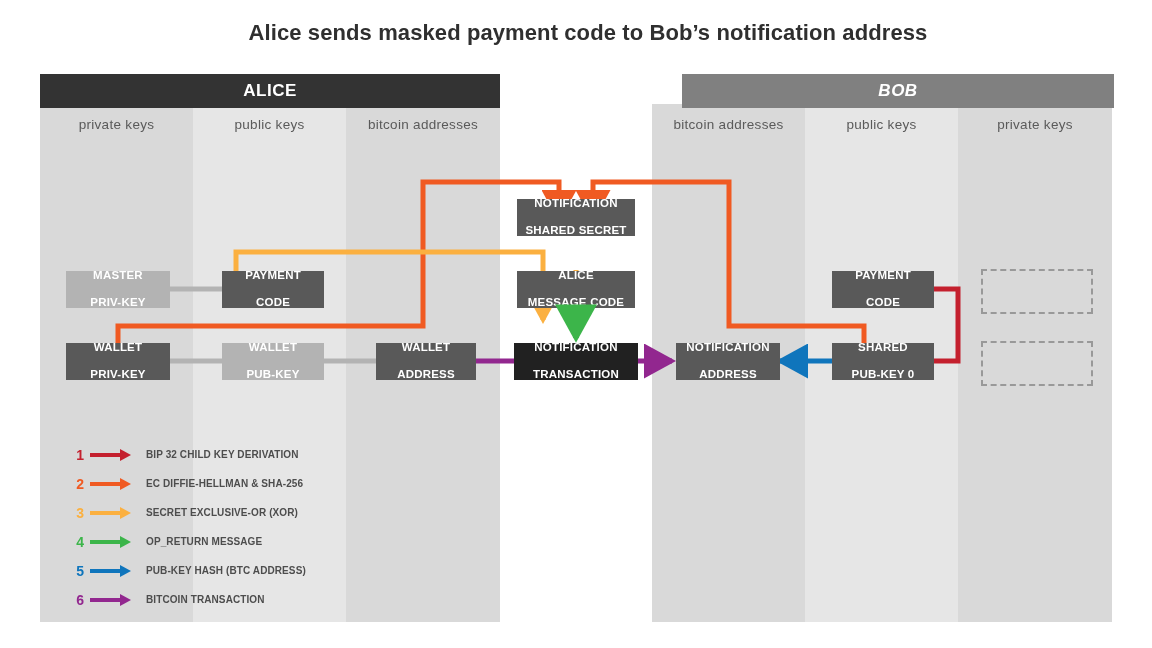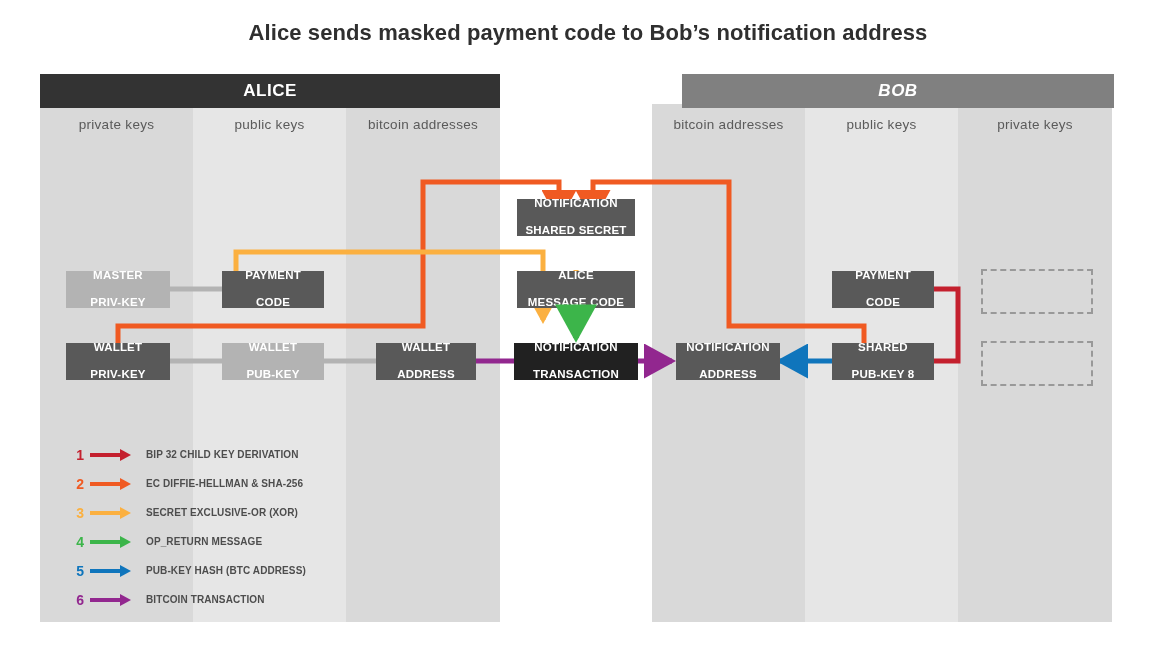--- a/index.html
+++ b/index.html
@@ -178,21 +178,21 @@
             <span>ADDRESS</span></span>
     </div>
 
     <div class="node dark" style="left:792px;top:197px;width:102px;height:37px;">
       <span><span>PAYMENT</span><br>
             <span>CODE</span></span>
     </div>
 
     <div class="node dark" style="left:792px;top:269px;width:102px;height:37px;">
       <span><span>SHARED</span><br>
-            <span>PUB-KEY  8</span></span>
+            <span>PUB-KEY  0</span></span>
     </div>
 
     <div class="node ghost" style="left:941px;top:195px;width:108px;height:41px;"></div>
     <div class="node ghost" style="left:941px;top:267px;width:108px;height:41px;"></div>
 
     <svg class="wires top" viewBox="0 0 1072 548">
       <line x1="536" y1="234" x2="536" y2="264" stroke="#3cb54a" stroke-width="6" marker-end="url(#ah-green)"></line>
     </svg>
 
     <div class="legend">

